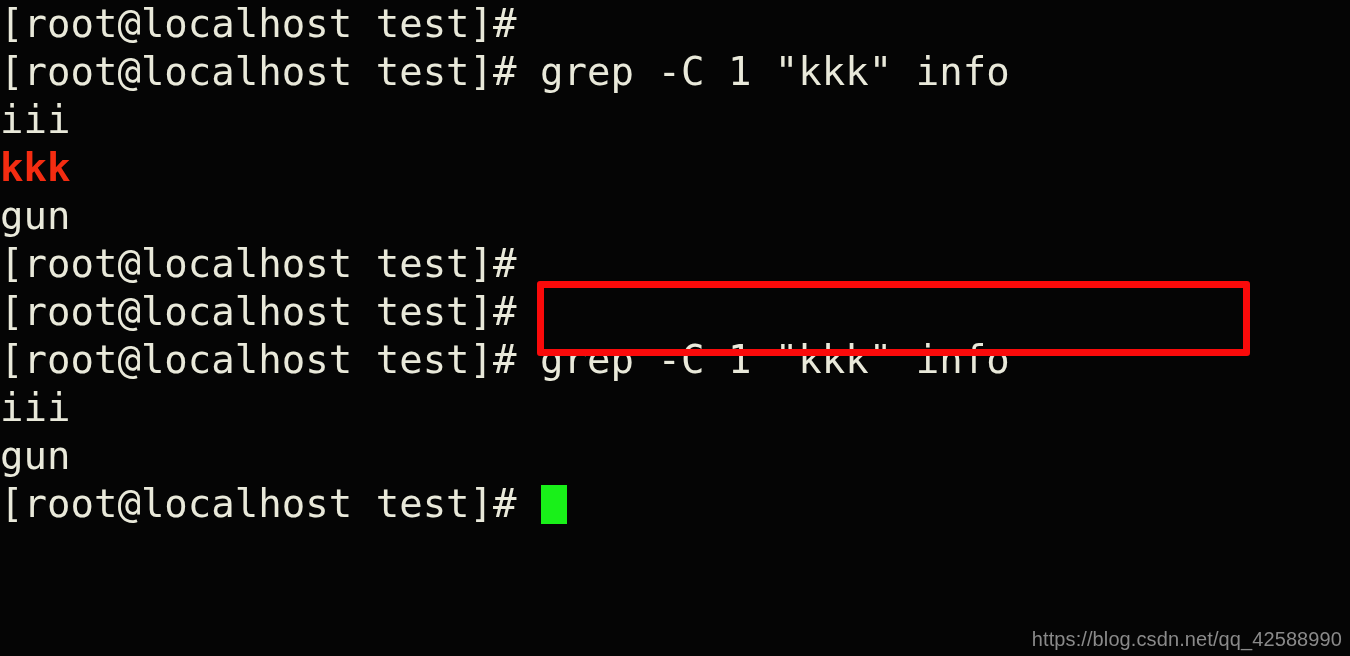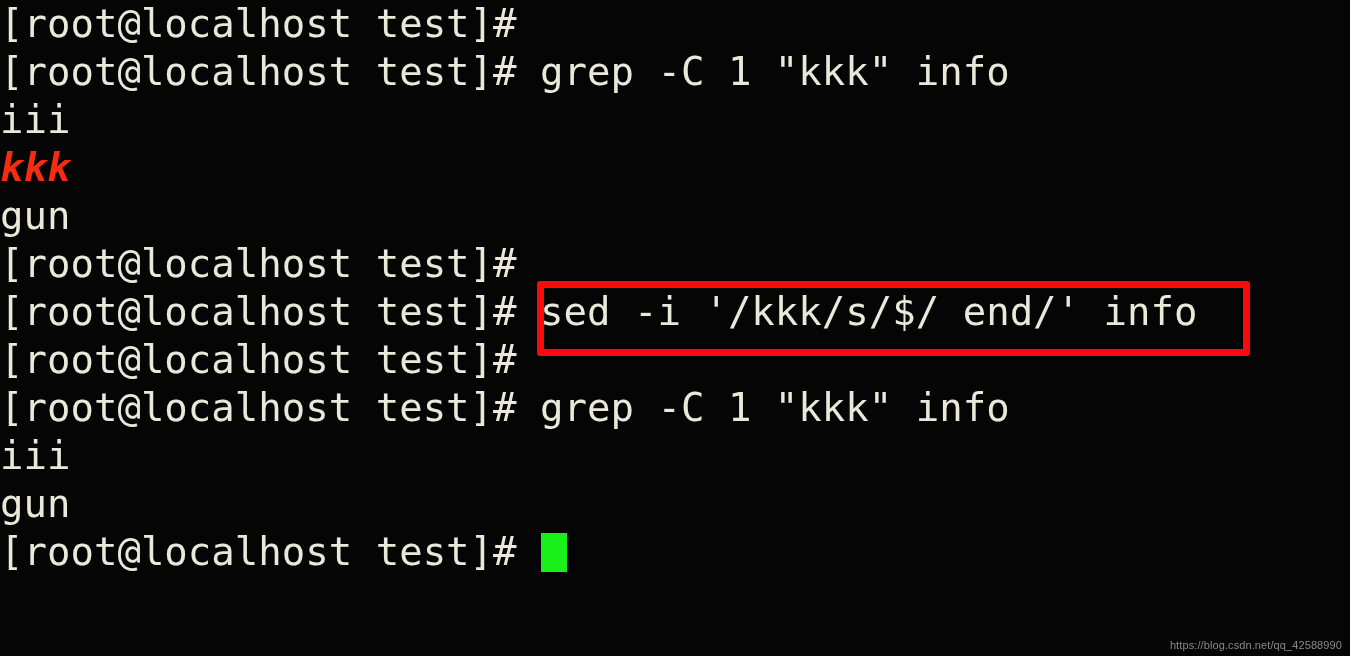--- a/index.html
+++ b/index.html
@@ -36,21 +36,20 @@
   }
   .line .seg {
     white-space: pre;
   }
   .seg.normal {
     color: #e9e9da;
   }
   .seg.match {
     color: #f42c11;
     font-weight: bold;
-    font-style: italic;
   }
   .cursor {
     display: inline-block;
     width: 26px;
     height: 39px;
     background: #19f019;
     vertical-align: -7px;
     margin-left: 1px;
   }
   #annotation-box {
@@ -58,38 +57,37 @@
     box-sizing: border-box;
     border: 7px solid #fa0a0a;
     border-radius: 3px;
     pointer-events: none;
   }
   #watermark {
     position: absolute;
     right: 8px;
     bottom: 5px;
     color: #8a8a8a;
-    font-size: 11px;
+    font-size: 20px;
     font-family: "Liberation Sans", "DejaVu Sans", sans-serif;
     letter-spacing: 0.1px;
   }
 </style>
 </head>
 <body>
 
 <div id="terminal">
 
   <div id="screen" style="background: rgb(5, 5, 5);">
       <div class="line"><span class="seg normal" style="color: rgb(233, 233, 218);">[root@localhost test]#</span></div>
       <div class="line"><span class="seg normal" style="color: rgb(233, 233, 218);">[root@localhost test]# grep -C 1 "kkk" info</span></div>
       <div class="line"><span class="seg normal" style="color: rgb(233, 233, 218);">iii</span></div>
       <div class="line"><span class="seg match" style="color: rgb(244, 44, 17);">kkk</span></div>
       <div class="line"><span class="seg normal" style="color: rgb(233, 233, 218);">gun</span></div>
       <div class="line"><span class="seg normal" style="color: rgb(233, 233, 218);">[root@localhost test]#</span></div>
-      <div class="line"><span class="seg normal" style="color: rgb(233, 233, 218);">[root@localhost test]# sed -i '/kkk/s/$/ end/' info</span></div>
       <div class="line"><span class="seg normal" style="color: rgb(233, 233, 218);">[root@localhost test]#</span></div>
       <div class="line"><span class="seg normal" style="color: rgb(233, 233, 218);">[root@localhost test]# grep -C 1 "kkk" info</span></div>
       <div class="line"><span class="seg normal" style="color: rgb(233, 233, 218);">iii</span></div>
       <div class="line"><span class="seg normal" style="color: rgb(233, 233, 218);">gun</span></div>
       <div class="line"><span class="seg normal" style="color: rgb(233, 233, 218);">[root@localhost test]# </span><span class="cursor" style="background: rgb(25, 240, 25);"></span></div>
     </div>
 
   <div id="annotation-box" style="left: 537px; top: 281px; width: 713px; height: 75px; border-color: rgb(250, 10, 10);"></div>
 
   <div id="watermark" style="color: rgb(138, 138, 138);">https://blog.csdn.net/qq_42588990</div>

